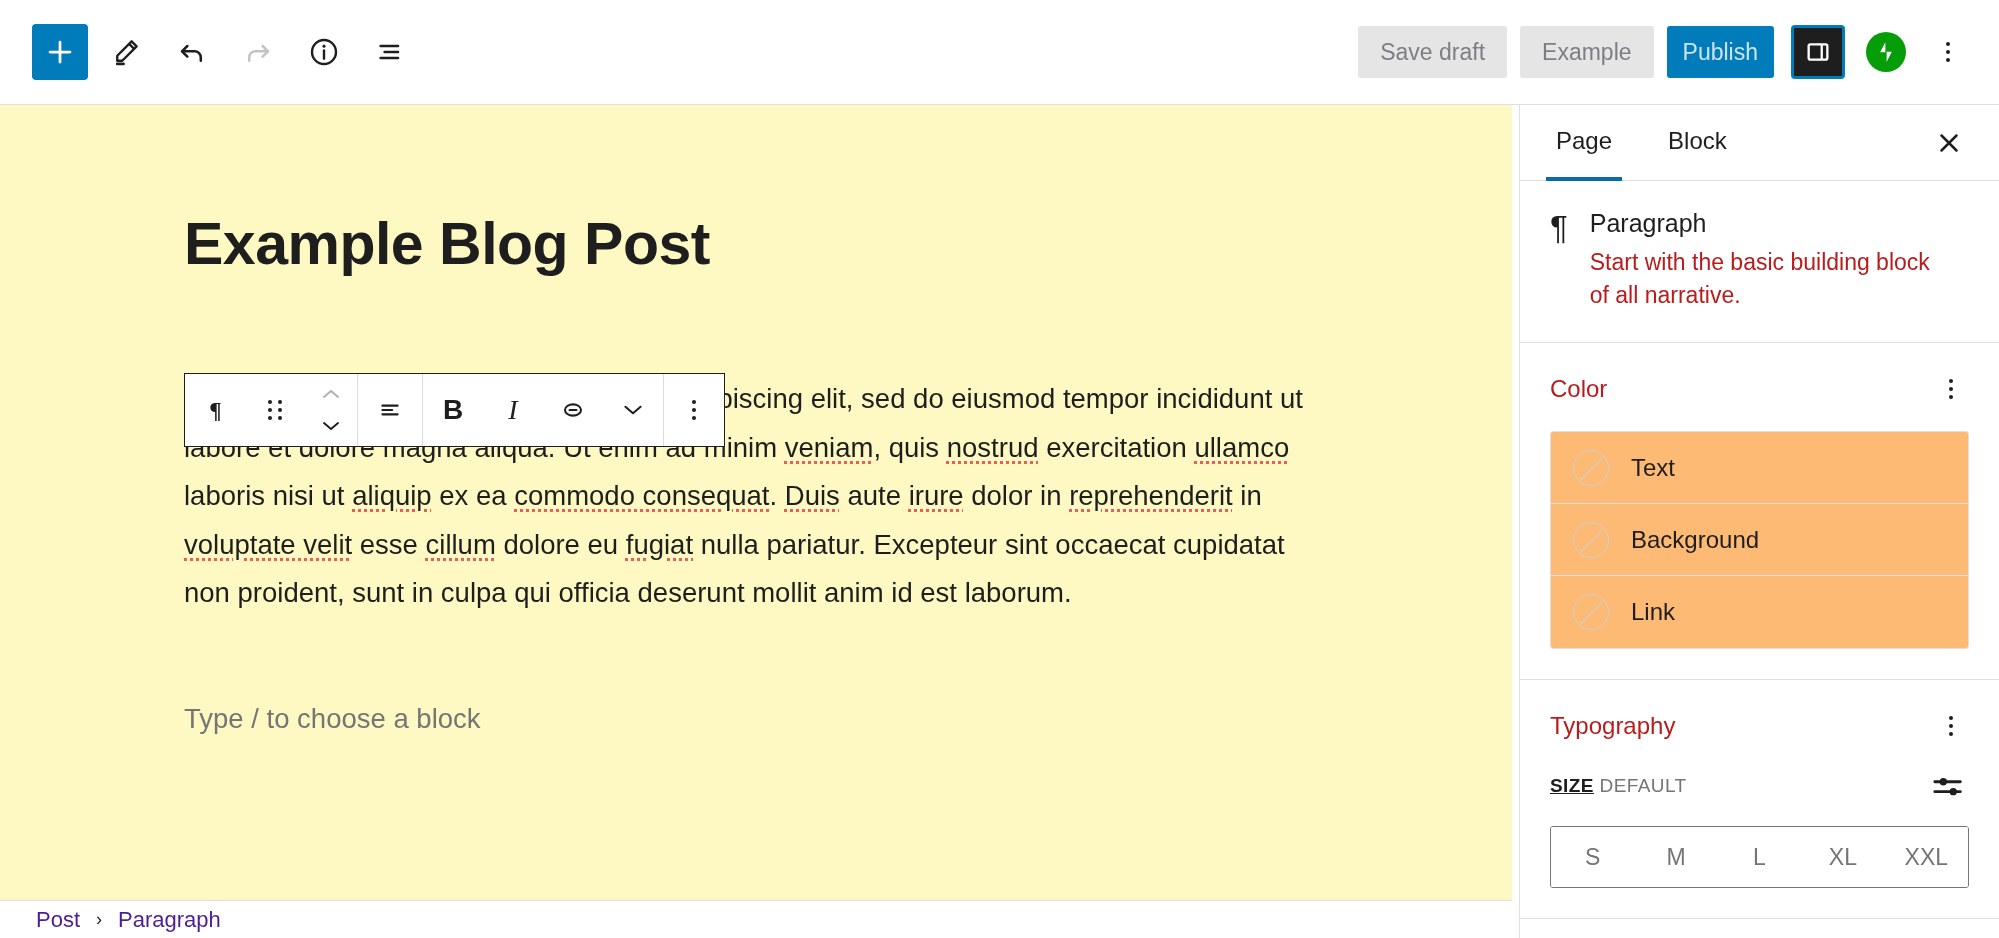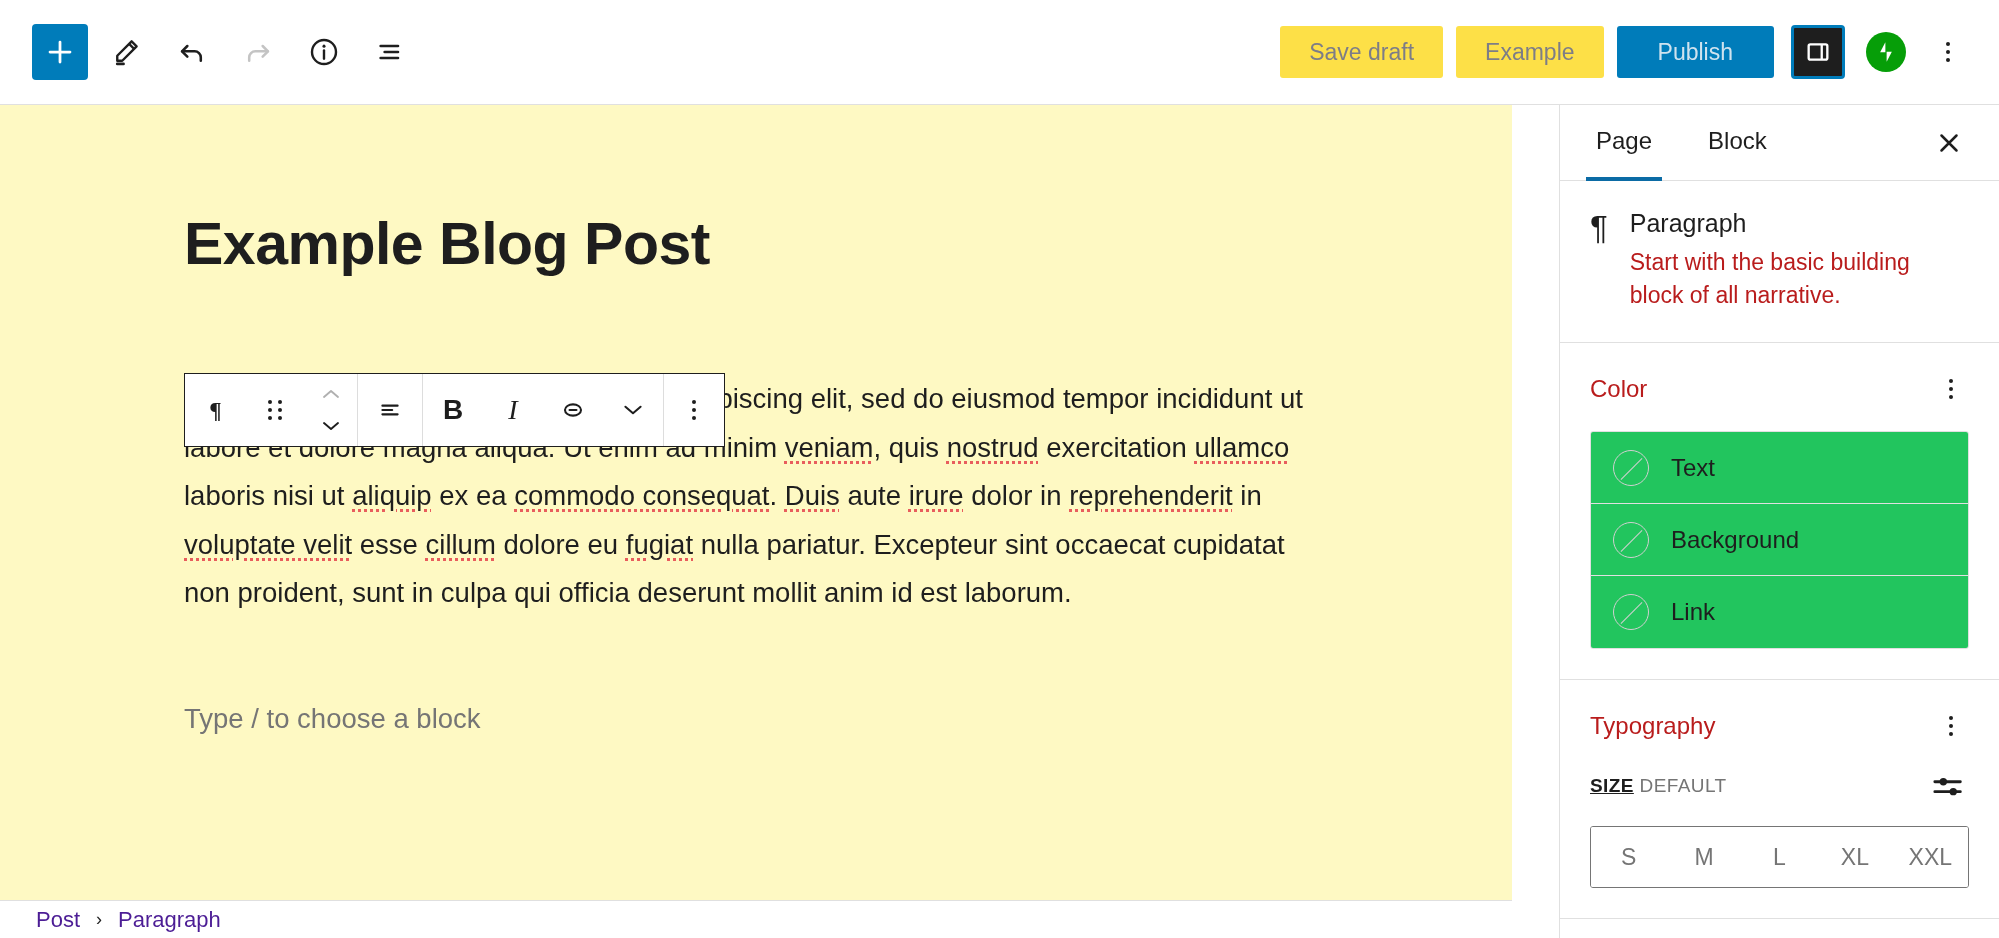--- a/index.html
+++ b/index.html
@@ -35,29 +35,29 @@
     border-radius: 4px;
     display: flex; align-items: center; justify-content: center;
     cursor: pointer; border: none;
   }
   .header-right {
     margin-left: auto;
     display: flex; align-items: center;
     padding-right: 28px; gap: 13px;
   }
   .txt-btn {
-    height: 52px; padding: 0 29px;
-    background: #fde047; border: none; border-radius: 3px;
+    height: 52px; padding: 0 22px;
+    background: #e5e5e5; border: none; border-radius: 3px;
     font-size: 23px; color: #7d7d87;
     font-family: "Liberation Sans", sans-serif;
     cursor: pointer; white-space: nowrap;
     display:flex; align-items:center;
   }
   .publish-btn {
-    height: 52px; padding: 0 41px;
+    height: 52px; padding: 0 16px;
     background: #007cba; border: none; border-radius: 3px;
     font-size: 23px; color: #cfe3ef;
     font-family: "Liberation Sans", sans-serif;
     cursor: pointer; white-space: nowrap;
     display:flex; align-items:center;
   }
   .sidebar-toggle {
     width: 54px; height: 54px;
     background: #1e1e1e;
     border: 3px solid #007cba;
@@ -140,21 +140,21 @@
     align-items: center; justify-content: center;
     gap: 2px; cursor: pointer;
   }
   .grip { display: grid; grid-template-columns: 5px 5px; gap: 4px 5px; }
   .grip i { width: 4px; height: 4px; background: #1e1e1e; border-radius: 50%; display:block; }
 
   
   .sidebar {
     position: absolute;
     top: 105px; right: 0;
-    width: 440px; height: 833px;
+    width: 480px; height: 833px;
     background: #ffffff;
     border-left: 1px solid #e0e0e0;
   }
   .sb-tabs {
     display: flex; align-items: center;
     height: 76px;
     border-bottom: 1px solid #e0e0e0;
     padding-left: 26px;
     position: relative;
   }
@@ -183,21 +183,21 @@
   .sec-head {
     display: flex; align-items: center; justify-content: space-between;
     margin-bottom: 24px;
   }
   .sec-title { font-size: 24px; font-weight: normal; color: #b91c1c; }
   .color-list { border: 1px solid #e0e0e0; border-radius: 3px; overflow: hidden;}
   .color-row {
     display: flex; align-items: center; gap: 22px;
     height: 72px; padding: 0 22px;
     border-bottom: 1px solid #e0e0e0;
-    cursor: pointer; background:#22c55e;
+    cursor: pointer; background:#fdba74;
   }
   .color-row:last-child { border-bottom: none; }
   .swatch {
     width: 36px; height: 36px; border-radius: 50%;
     border: 1px solid #d0d0d0; position: relative; flex: 0 0 auto;
   }
   .swatch::after {
     content:''; position:absolute; left:50%; top:3px;
     width:1px; height:30px; background:#d0d0d0;
     transform: rotate(45deg); transform-origin: center;

